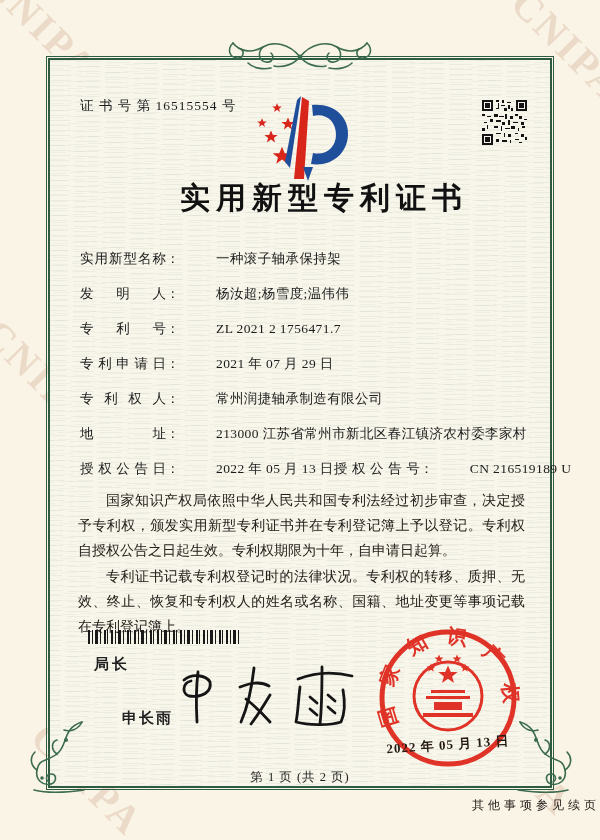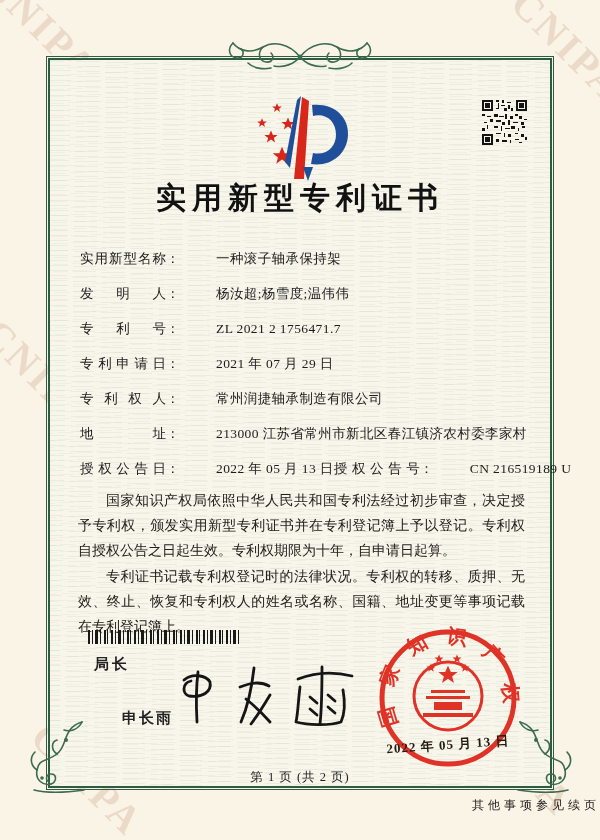--- a/index.html
+++ b/index.html
@@ -40,21 +40,21 @@
   .ornament-top{position:absolute;left:215px;top:37px;z-index:2;}
   .ornament-corner{position:absolute;z-index:2;}
   .oc-left{left:26px;top:718px;}
   .oc-right{left:514px;top:718px;transform:scaleX(-1);}
 
   .cert-no{position:absolute;left:30px;top:37px;font-size:13.5px;letter-spacing:1px;}
   .logo{position:absolute;left:202px;top:33px;}
   .qr{position:absolute;left:432px;top:40px;}
   .title{
     position:absolute;left:0;top:118px;width:100%;text-align:center;
-    font-size:30px;font-weight:700;letter-spacing:6px;color:#111;
+    font-size:30px;font-weight:700;letter-spacing:6px;color:#111;padding-left:24px;
   }
 
   .fields{position:absolute;left:30px;top:188px;right:22px;}
   .field-row{display:flex;margin-bottom:13.5px;line-height:21.5px;font-size:13.5px;}
   .field{display:flex;}
   .field.first-half{flex:0 0 229px;}
   .f-label{display:inline-block;width:86px;text-align:justify;text-align-last:justify;white-space:nowrap;}
   .f-colon{width:15px;}
   .f-value{white-space:nowrap;letter-spacing:.4px;margin-left:35px;}
 
@@ -118,20 +118,21 @@
         <path d="M85,20 C79,27 69,31 59,29"></path>
         <path d="M33,26 C38,31 48,33 56,31"></path>
       </g>
       <circle cx="85" cy="20" r="2.4" fill="#3c6b4e" stroke="none"></circle>
     </g>
   </svg>
 
   <div class="frame">
     <div class="frame-inner">
 
+      <div class="cert-no">证 书 号 第 16515554 号</div>
 
       <svg class="logo" width="100" height="88" viewBox="0 0 100 88">
         <defs>
           <polygon id="st" points="0,-6 1.76,-1.85 6,-1.85 2.6,0.9 3.7,5 0,2.3 -3.7,5 -2.6,0.9 -6,-1.85 -1.76,-1.85"></polygon>
         </defs>
         <g fill="#d9261b">
           <use href="#st" transform="translate(30,63) scale(1.55)"></use>
           <use href="#st" transform="translate(19,44) scale(1.1)"></use>
           <use href="#st" transform="translate(36,31) scale(1.1)"></use>
           <use href="#st" transform="translate(10,30) scale(0.8)"></use>

